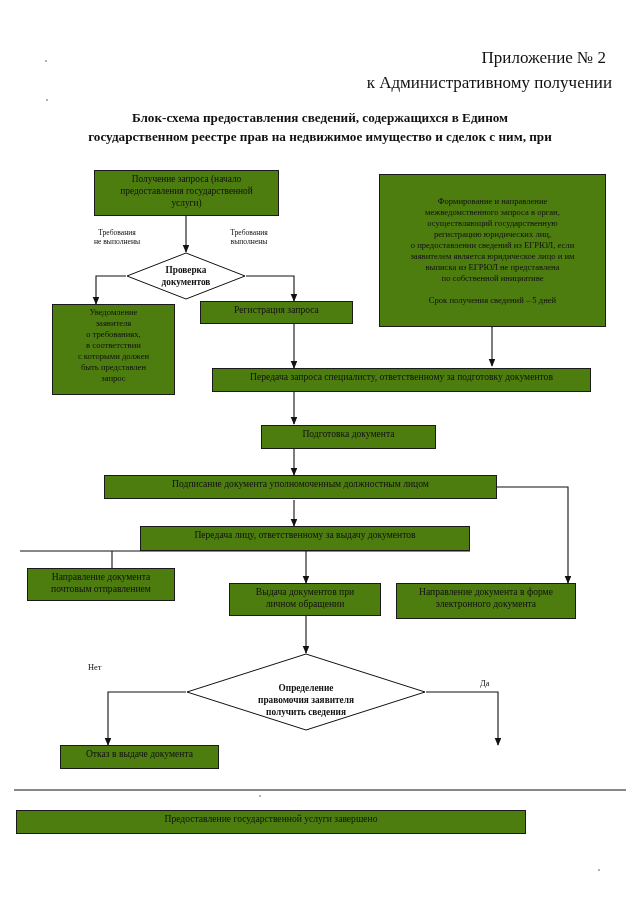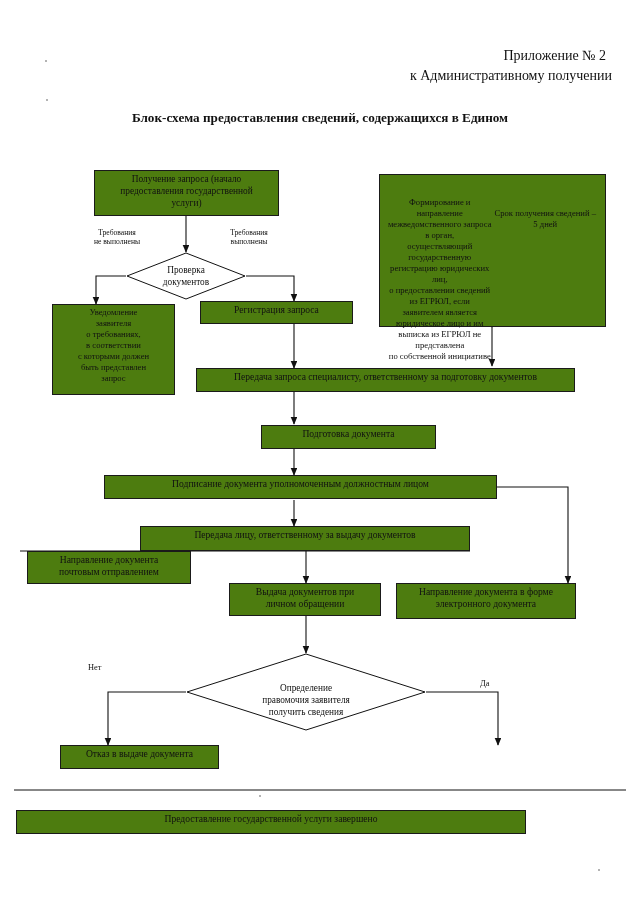--- a/index.html
+++ b/index.html
@@ -18,21 +18,21 @@
     background: #ffffff;
     overflow: hidden;
   }
 
   
   .header-block {
     position: absolute;
     right: 28px;
     top: 46px;
     text-align: left;
-    font-size: 14px;
+    font-size: 17px;
     line-height: 1.45;
     font-family: "Liberation Serif", serif;
   }
   .header-line { white-space: nowrap; }
   .header-line.l1 { text-align: right; padding-right: 6px; }
 
   .doc-title {
     position: absolute;
     left: 60px;
     top: 108px;
@@ -78,21 +78,21 @@
 
   
   #wires {
     position: absolute;
     left: 0; top: 0;
     width: 640px; height: 905px;
     pointer-events: none;
   }
 
   
-  .diamond-wrap { position: absolute; }
+  .diamond-wrap { position: absolute; font-weight: bold; }
   .diamond-label {
     position: absolute;
     left: 0; top: 0;
     width: 100%; height: 100%;
     display: flex;
     align-items: center;
     justify-content: center;
     text-align: center;
     font-family: "Liberation Serif", serif;
     font-size: 9.3px;
@@ -158,29 +158,30 @@
     </g>
   </svg>
 
   <div class="header-block">
     <div class="header-line l1">Приложение № 2</div>
     <div class="header-line l2">к Административному получении</div>
   </div>
 
   <div class="doc-title">
     <div>Блок-схема предоставления сведений, содержащихся в Едином</div>
+    <div>государственном реестре прав на недвижимое имущество и сделок с ним, при</div>
   </div>
 
   <div class="node mid" style="left:94px; top:170px; width:185px; height:46px;">
     <span class="txt">Получение запроса (начало
 предоставления государственной
 услуги)</span>
   </div>
 
-  <div class="node small" style="left:379px; top:174px; width:227px; height:153px; flex-direction:row; justify-content:center; padding:22px 7px;">
+  <div class="node small" style="left:379px; top:174px; width:227px; height:153px; flex-direction:column; justify-content:center; padding:2px 7px;">
     <span class="txt">Формирование и направление
 межведомственного запроса в орган,
 осуществляющий государственную
 регистрацию юридических лиц,
 о предоставлении сведений из ЕГРЮЛ, если
 заявителем является юридическое лицо и им
 выписка из ЕГРЮЛ не представлена
 по собственной инициативе</span>
     <span class="txt" style="margin-top:11px;">Срок получения сведений – 5 дней</span>
   </div>
@@ -205,37 +206,37 @@
 в соответствии
 с которыми должен
 быть представлен
 запрос</span>
   </div>
 
   <div class="node" style="left:200px; top:301px; width:153px; height:23px;">
     <span class="txt">Регистрация запроса</span>
   </div>
 
-  <div class="node" style="left:196px; top:368px; width:379px; height:24px;">
+  <div class="node" style="left:212px; top:368px; width:379px; height:24px;">
     <span class="txt">Передача запроса специалисту, ответственному за подготовку документов</span>
   </div>
 
   <div class="node" style="left:261px; top:425px; width:175px; height:24px;">
     <span class="txt">Подготовка документа</span>
   </div>
 
   <div class="node" style="left:104px; top:475px; width:393px; height:24px;">
     <span class="txt">Подписание документа уполномоченным должностным лицом</span>
   </div>
 
   <div class="node" style="left:140px; top:526px; width:330px; height:25px;">
     <span class="txt">Передача лицу, ответственному за выдачу документов</span>
   </div>
 
-  <div class="node" style="left:27px; top:551px; width:164px; height:33px;">
+  <div class="node" style="left:27px; top:568px; width:148px; height:33px;">
     <span class="txt">Направление документа
 почтовым отправлением</span>
   </div>
 
   <div class="node" style="left:229px; top:583px; width:152px; height:33px;">
     <span class="txt">Выдача документов при
 личном обращении</span>
   </div>
 
   <div class="node" style="left:396px; top:583px; width:180px; height:36px;">

